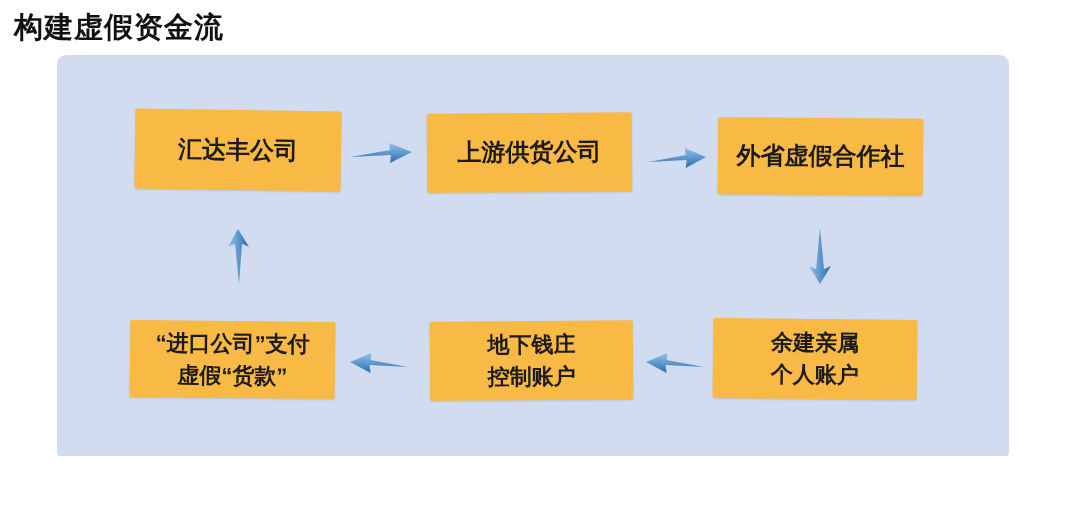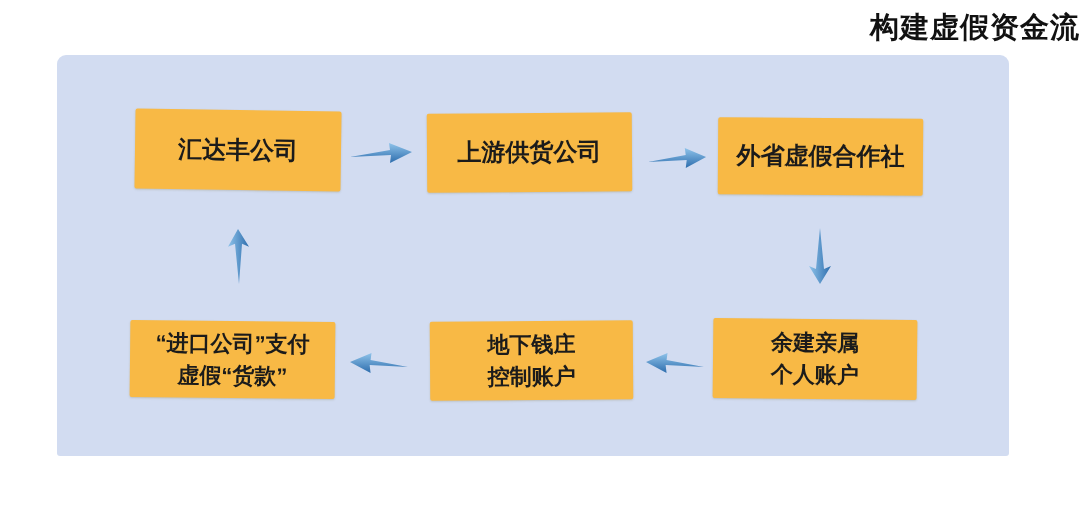--- a/index.html
+++ b/index.html
@@ -19,21 +19,21 @@
   }
   .canvas {
     position: relative;
     width: 1080px; height: 525px;
   }
   .title {
     position: absolute;
     top: 8px; left: 0;
     width: 100%;
     margin: 0;
-    text-align: right;
+    text-align: left;
     font-size: 29px;
     font-weight: bold;
     letter-spacing: 1px;
     color: var(--title-text);
     padding-left: 14px;
   }
   .panel {
     position: absolute;
     left: 57px; top: 55px;
     width: 952px; height: 401px;

